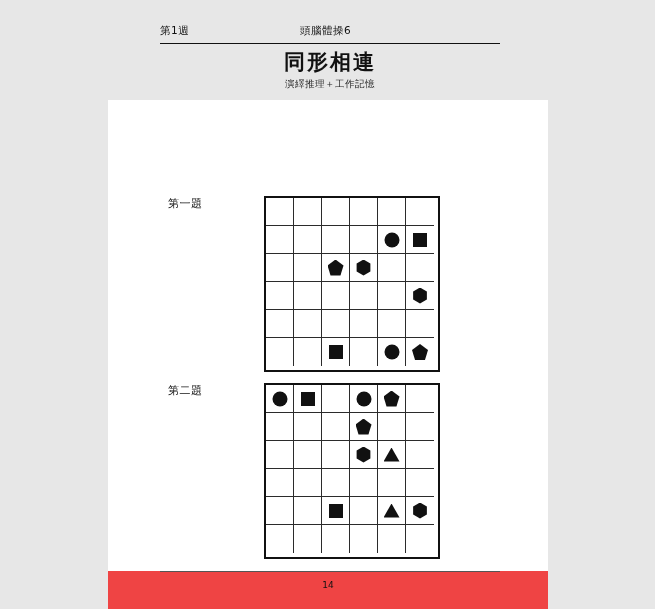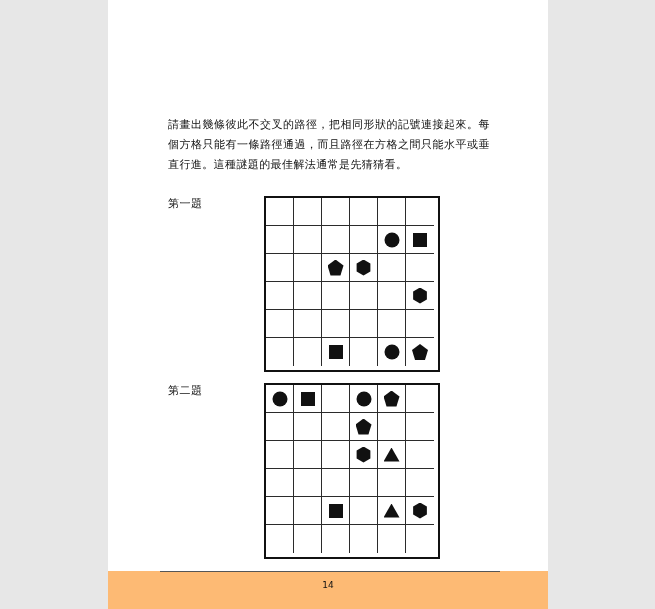--- a/index.html
+++ b/index.html
@@ -149,21 +149,21 @@
     width: 16px; height: 14px;
     background: #111;
     clip-path: polygon(50% 0%, 100% 100%, 0% 100%);
   }
   .footer-band {
     position: absolute;
     left: 0;
     bottom: 0;
     width: 440px;
     height: 38px;
-    background: #fdba74;
+    background: #ef4444;
   }
   .footer-rule {
     position: absolute;
     left: 52px;
     top: 0;
     width: 340px;
     height: 0;
     border-top: 1px solid #555;
   }
   .page-number {
@@ -174,22 +174,32 @@
     text-align: center;
     font-size: 9px;
     color: #111;
   }
 </style>
 </head>
 <body>
 
 <div class="page">
 
-
-  <div class="instructions">請畫出幾條彼此不交叉的路徑，把相同形狀的記號連接起來。每個方格只能有一條路徑通過，而且路徑在方格之間只能水平或垂直行進。這種謎題的最佳解法通常是先猜猜看。</div>
+  <div class="header-band">
+    <div class="header-inner">
+      <div class="header-row">
+        <div class="hdr-week">第1週</div>
+        <div class="hdr-title">頭腦體操6</div>
+      </div>
+      <div class="hdr-rule"></div>
+      <div class="big-title">同形相連</div>
+      <div class="sub-title">演繹推理＋工作記憶</div>
+    </div>
+  </div>
+
 
   <div class="puzzle" id="puzzle-0" style="left:60px; top:196px; width:330px; height:172px;font-family:Liberation Mono, monospace;">
     <div class="puzzle-label">第一題</div>
     <div class="grid" id="grid-0" style="left:96px; top:0; width:172px; height:172px;">
         <div class="grid-cell" style="left: 0px; top: 0px; width: 28px; height: 28px;"></div>
         <div class="grid-cell" style="left: 28px; top: 0px; width: 28px; height: 28px;"></div>
         <div class="grid-cell" style="left: 56px; top: 0px; width: 28px; height: 28px;"></div>
         <div class="grid-cell" style="left: 84px; top: 0px; width: 28px; height: 28px;"></div>
         <div class="grid-cell" style="left: 112px; top: 0px; width: 28px; height: 28px;"></div>
         <div class="grid-cell last-col" style="left: 140px; top: 0px; width: 28px; height: 28px;"></div>

